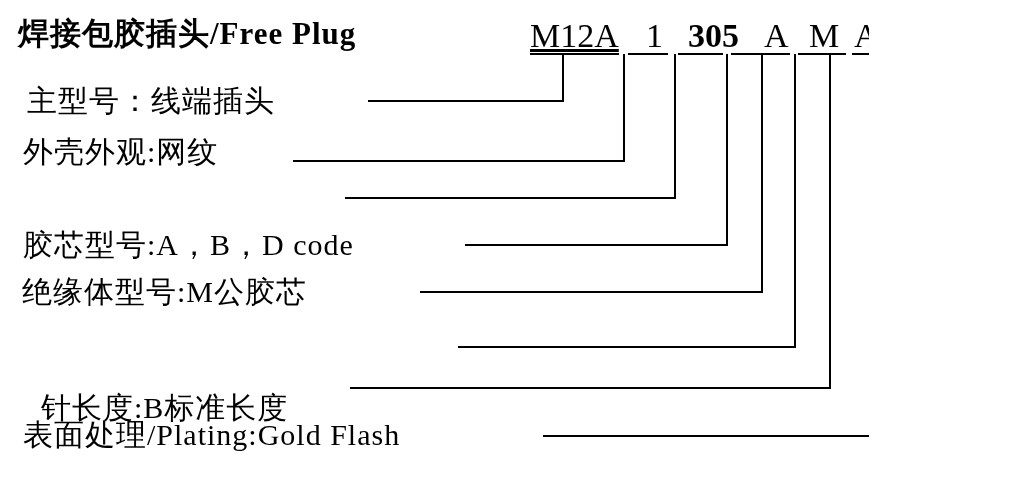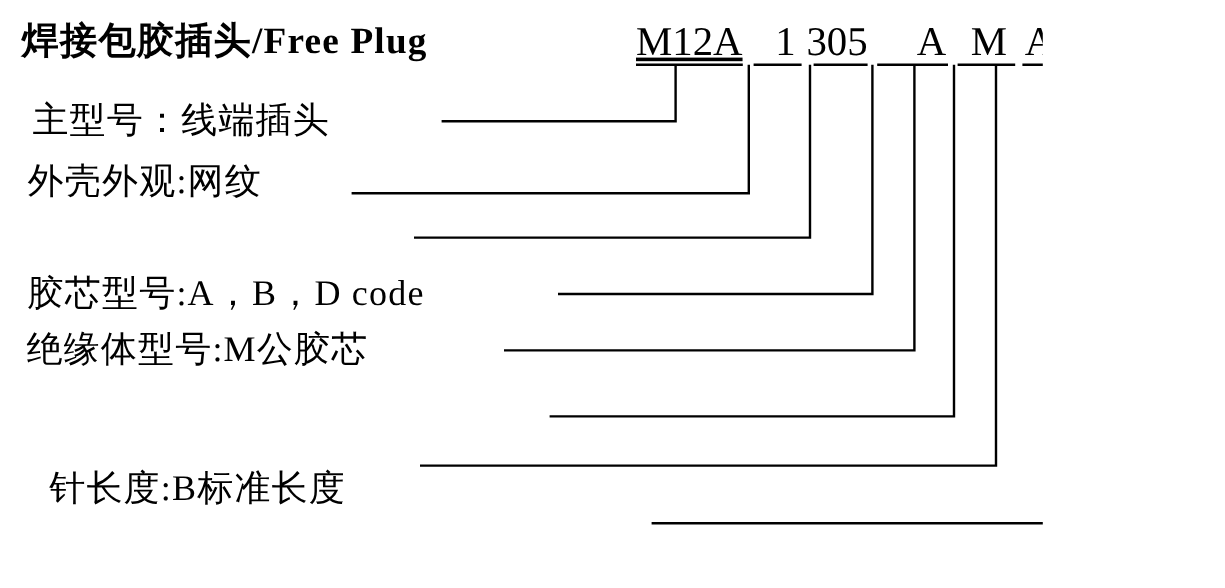--- a/index.html
+++ b/index.html
@@ -27,21 +27,21 @@
   }
   .code-seg {
     position: absolute;
     top: 17px;
     font-size: 34px;
     font-weight: normal;
     white-space: nowrap;
   }
   .seg-0 { left: 530px; text-decoration: underline; }
   .seg-1 { left: 646px; }
-  .seg-2 { left: 672px; }
+  .seg-2 { left: 688px; font-weight: bold; }
   .seg-3 { left: 764px; }
   .seg-4 { left: 809px; }
   .seg-5 { left: 854px; }
   .seg-6 { left: 896px; }
   .seg-7 { left: 940px; }
   .part-label {
     position: absolute;
     font-size: 30px;
     letter-spacing: 1px;
     white-space: nowrap;
@@ -103,14 +103,15 @@
     <polyline points="795,54 795,347 458,347"></polyline>
     <polyline points="830,54 830,388 350,388"></polyline>
     <polyline points="871,54 871,436 543,436"></polyline>
   </svg>
 
   <div class="part-label lbl-0">主型号：线端插头</div>
   <div class="part-label lbl-1">外壳外观:网纹</div>
   <div class="part-label lbl-3">胶芯型号:A，B，D code</div>
   <div class="part-label lbl-4">绝缘体型号:M公胶芯</div>
   <div class="part-label lbl-6">针长度:B标准长度</div>
+  <div class="part-label lbl-7">表面处理/Plating:Gold Flash</div>
 
 </div>
 
 </body></html>

